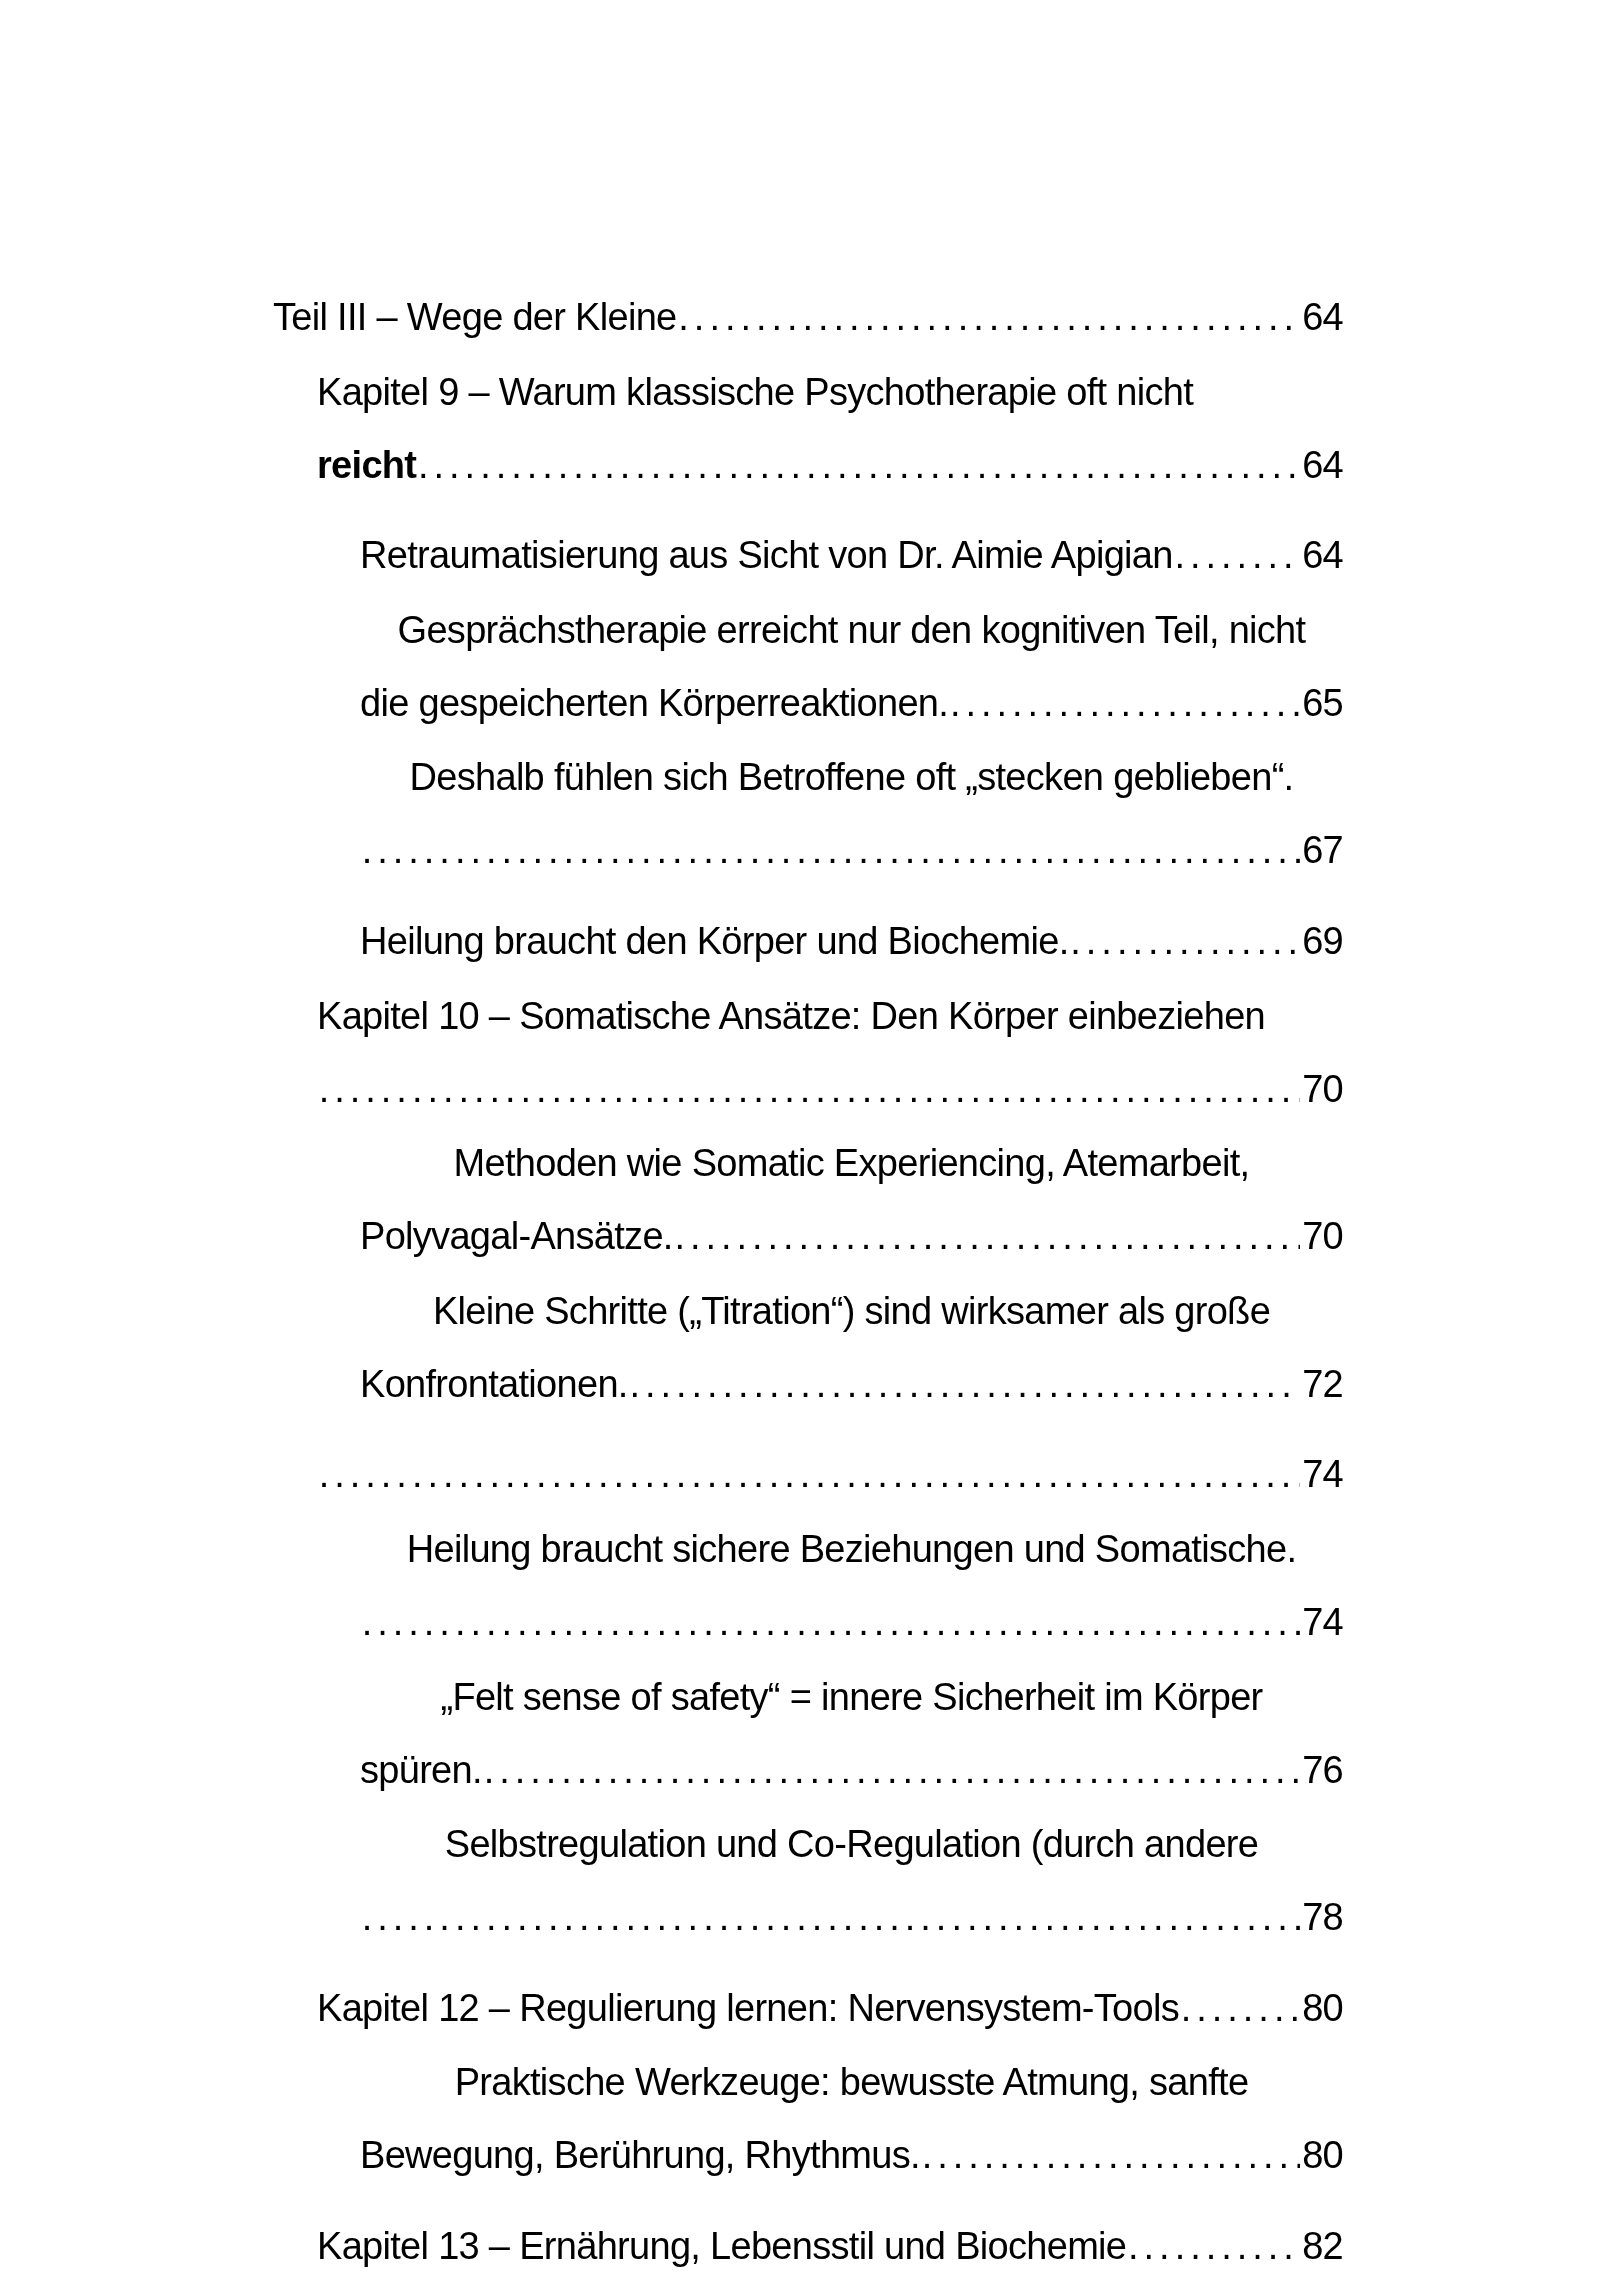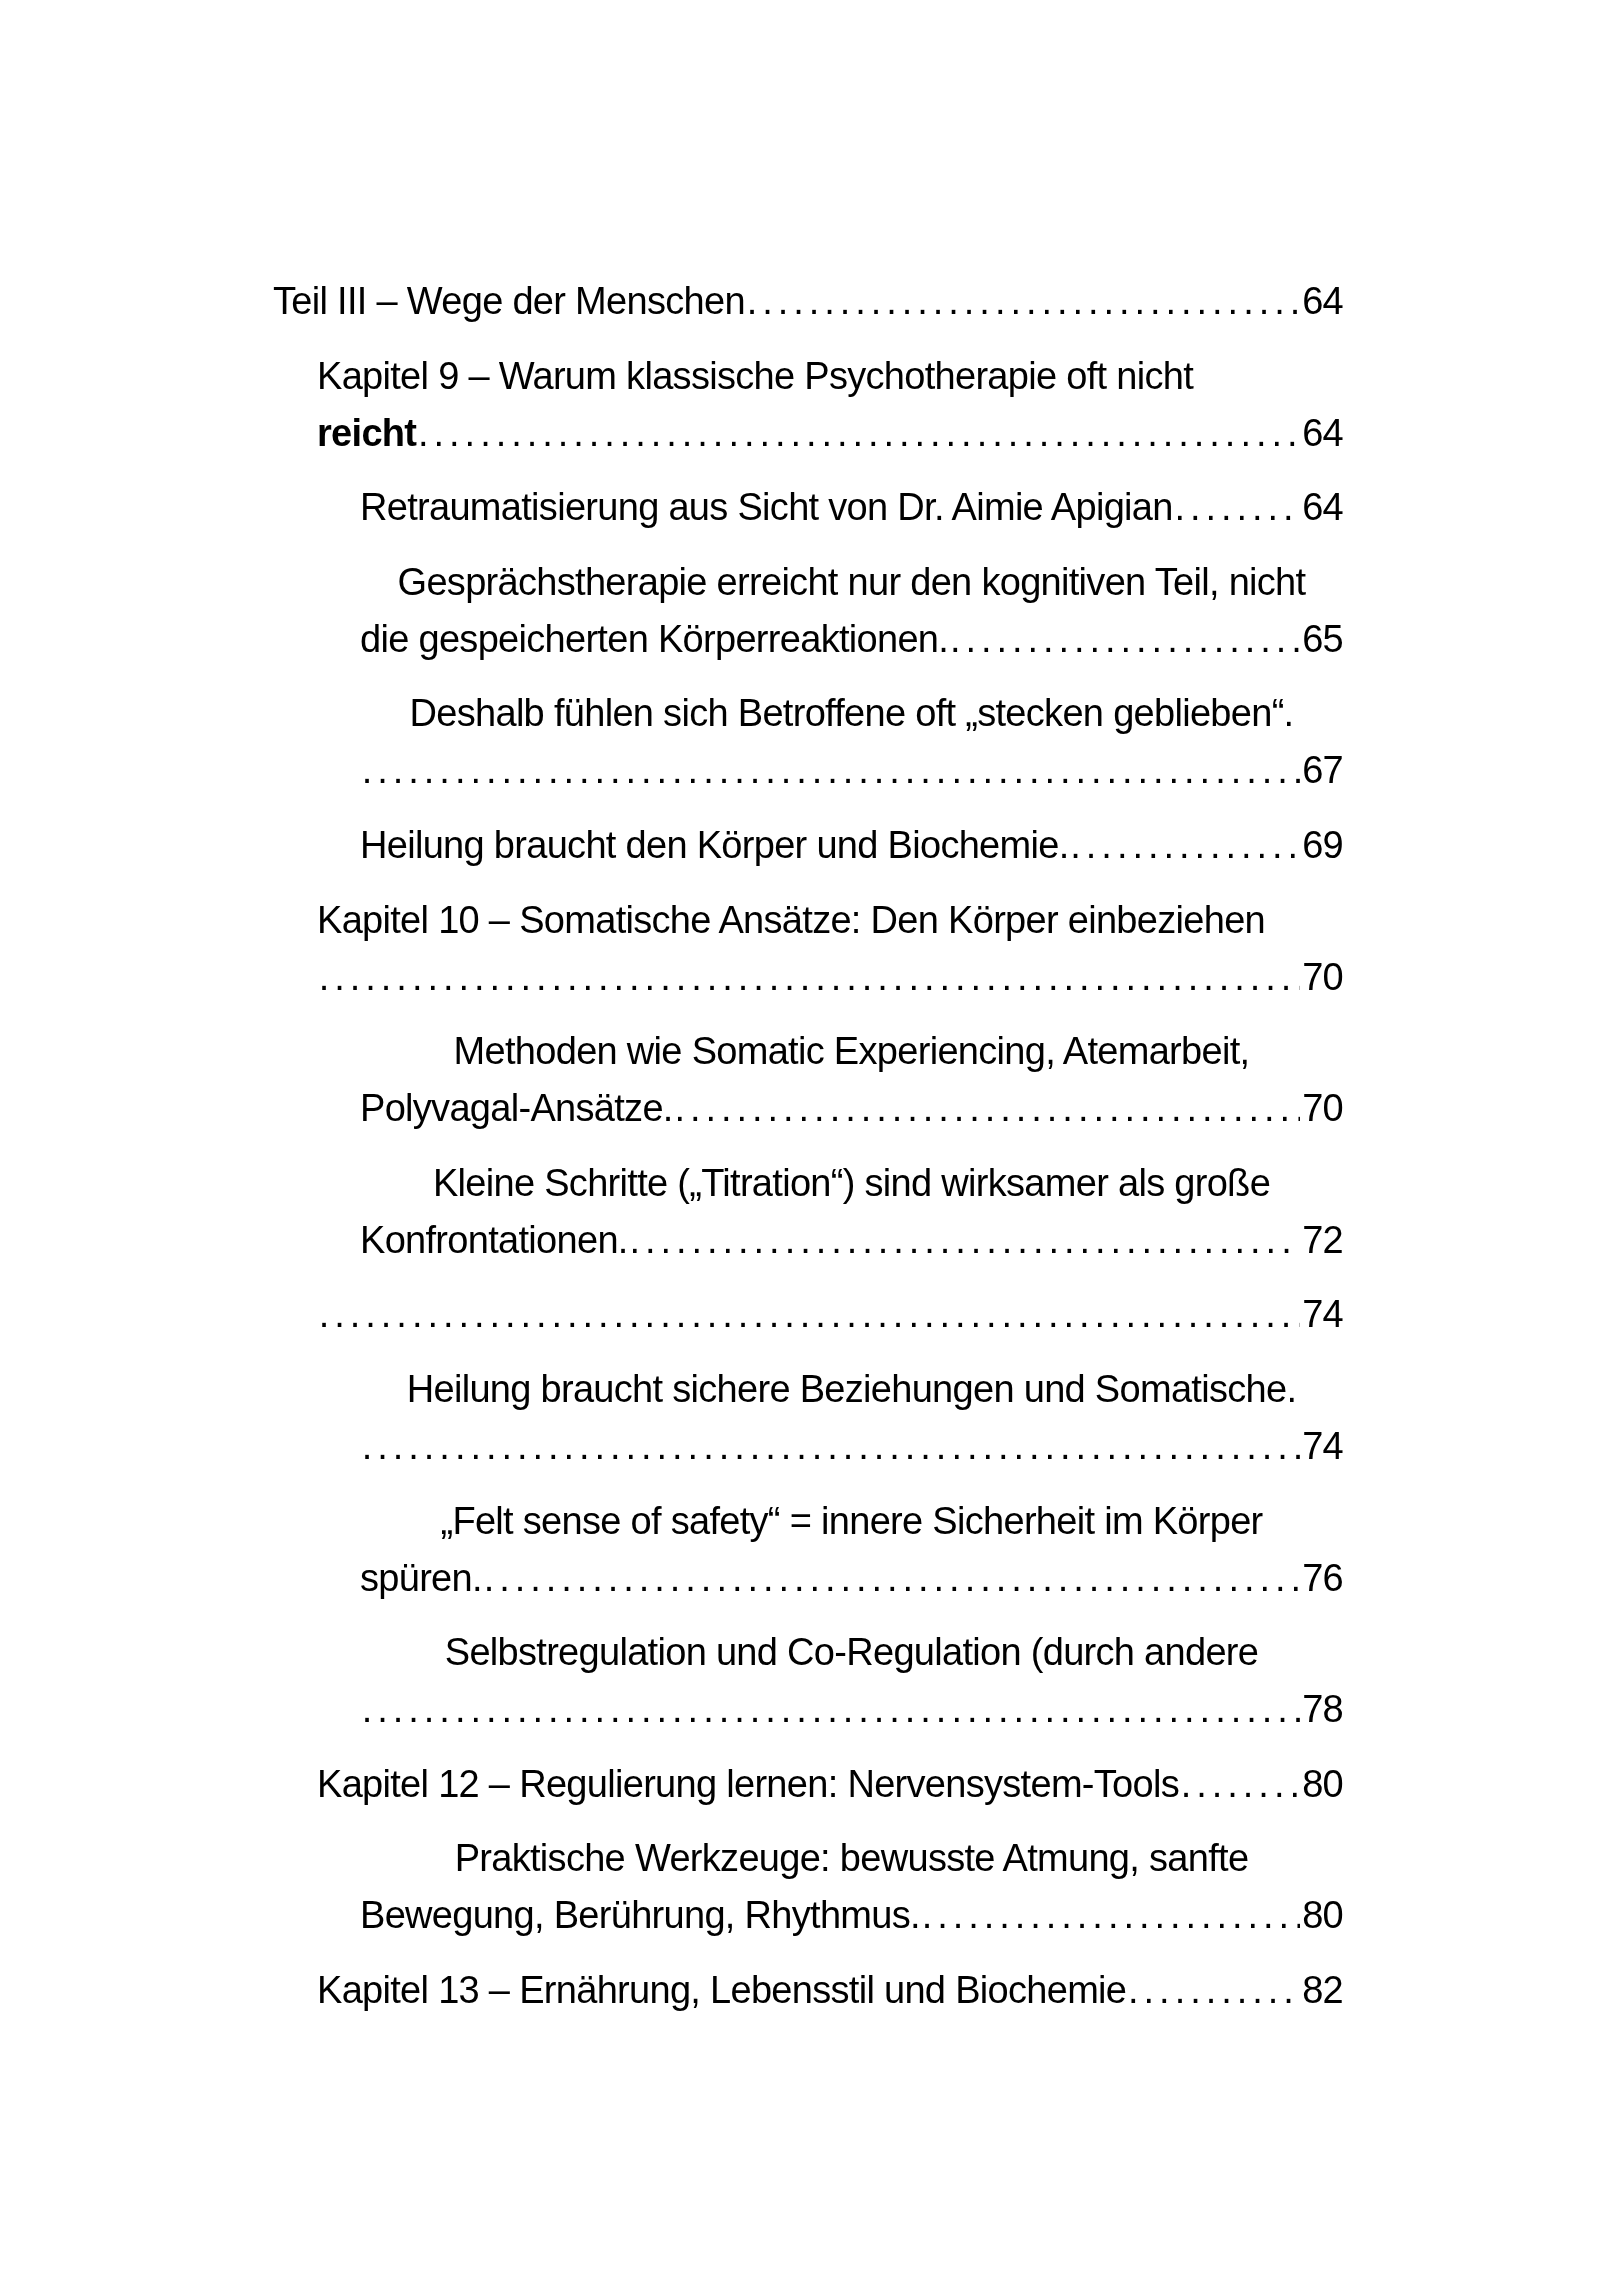--- a/index.html
+++ b/index.html
@@ -10,30 +10,30 @@
            letter-spacing: -0.7px; }
   .lvl0 { margin-left: 273px; width: 1070px; }
   .lvl1 { margin-left: 317px; width: 1026px; }
   .lvl2 { margin-left: 360px; width: 983px; text-align: center; }
   .line { display: block; white-space: nowrap; }
   .last { display: flex; align-items: baseline; white-space: nowrap; }
   .last .txt { flex: 0 0 auto; }
   .leader { flex: 1 1 auto; overflow: hidden; white-space: nowrap; margin: 0 1.8px; }
   .leader::after { content: ". . . . . . . . . . . . . . . . . . . . . . . . . . . . . . . . . . . . . . . . . . . . . . . . . . . . . . . . . . . . . . . . . . . . . . . . . . . . . . . . . . . . . . . . . . . . . . . . . . . . . . . . . . . . . . . . . . . . . . . . . . . . . . . . . . . . . . . . . . . . . . . . . . . . . . . . . . . . . . ";
                    letter-spacing: -2.8px; }
-  .page { flex: 0 0 auto; }
+  .page { flex: 0 0 auto; margin-top: 16px; }
   .bold { font-weight: bold; }
 </style>
 </head>
 <body>
 
 <div class="toc" id="toc">
     <div class="entry lvl0">
       <div class="last">
-        <span class="txt">Teil III – Wege der Menschen</span>
+        <span class="txt">Teil III – Wege der Kleine</span>
         <span class="leader"></span>
         <span class="page">64</span>
       </div>
     </div>
     <div class="entry lvl1">
       <span class="line">Kapitel 9 – Warum klassische Psychotherapie oft nicht</span>
       <div class="last">
         <span class="txt bold">reicht</span>
         <span class="leader"></span>
         <span class="page">64</span>

